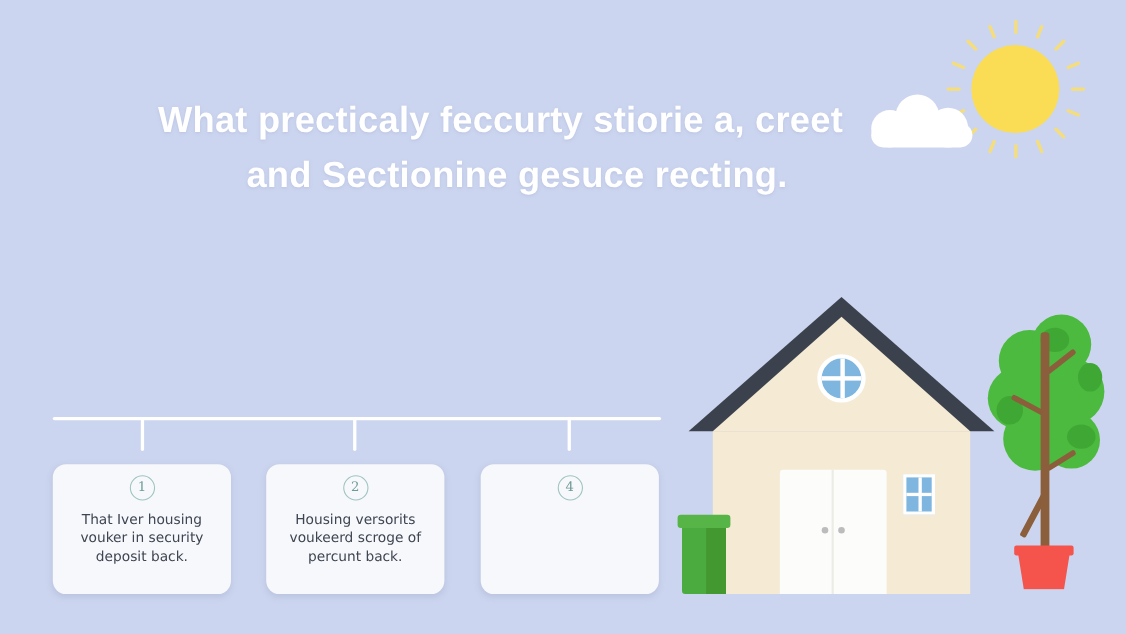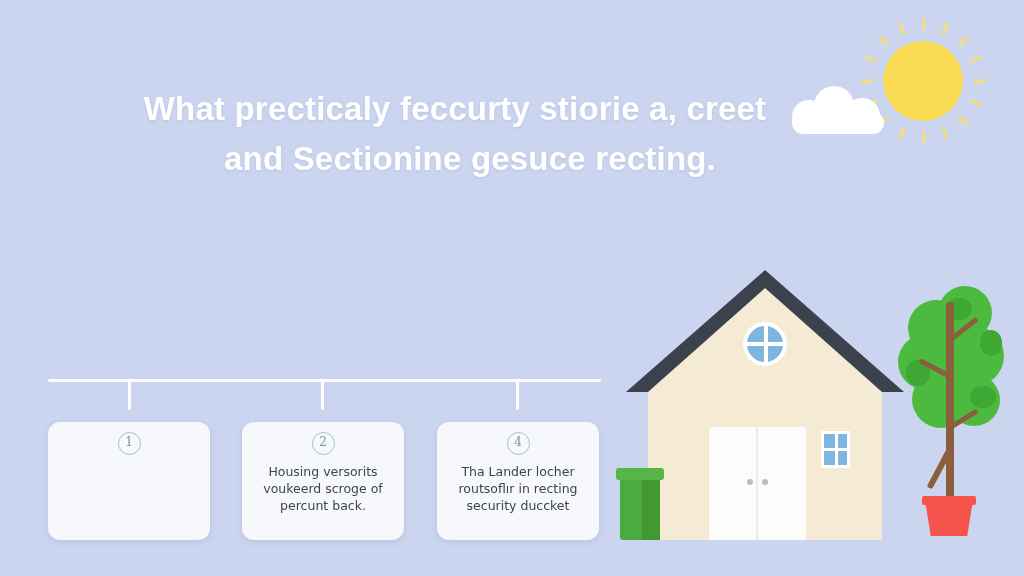--- a/index.html
+++ b/index.html
@@ -425,33 +425,33 @@
     <div class="pot"></div>
   </div>
 
   <div id="timeline"></div>
   <div class="tick" style="left:128px;"></div>
   <div class="tick" style="left:321px;"></div>
   <div class="tick" style="left:516px;"></div>
 
   <div class="card" style="left:48px;">
     <div class="badge">1</div>
+    <div class="card-text">
+      <span>That Iver housing</span><br>
+      <span>vouker in security</span><br>
+      <span>deposit back.</span>
+    </div>
   </div>
 
   <div class="card" style="left:242px;">
     <div class="badge">2</div>
     <div class="card-text">
       <span>Housing versorits</span><br>
       <span>voukeerd scroge of</span><br>
       <span>percunt back.</span>
     </div>
   </div>
 
   <div class="card" style="left:437px;">
     <div class="badge">4</div>
-    <div class="card-text">
-      <span>Tha Lander locher</span><br>
-      <span>routsoflır in recting</span><br>
-      <span>security duccket</span>
-    </div>
   </div>
 
 </div>
 
 </body></html>

